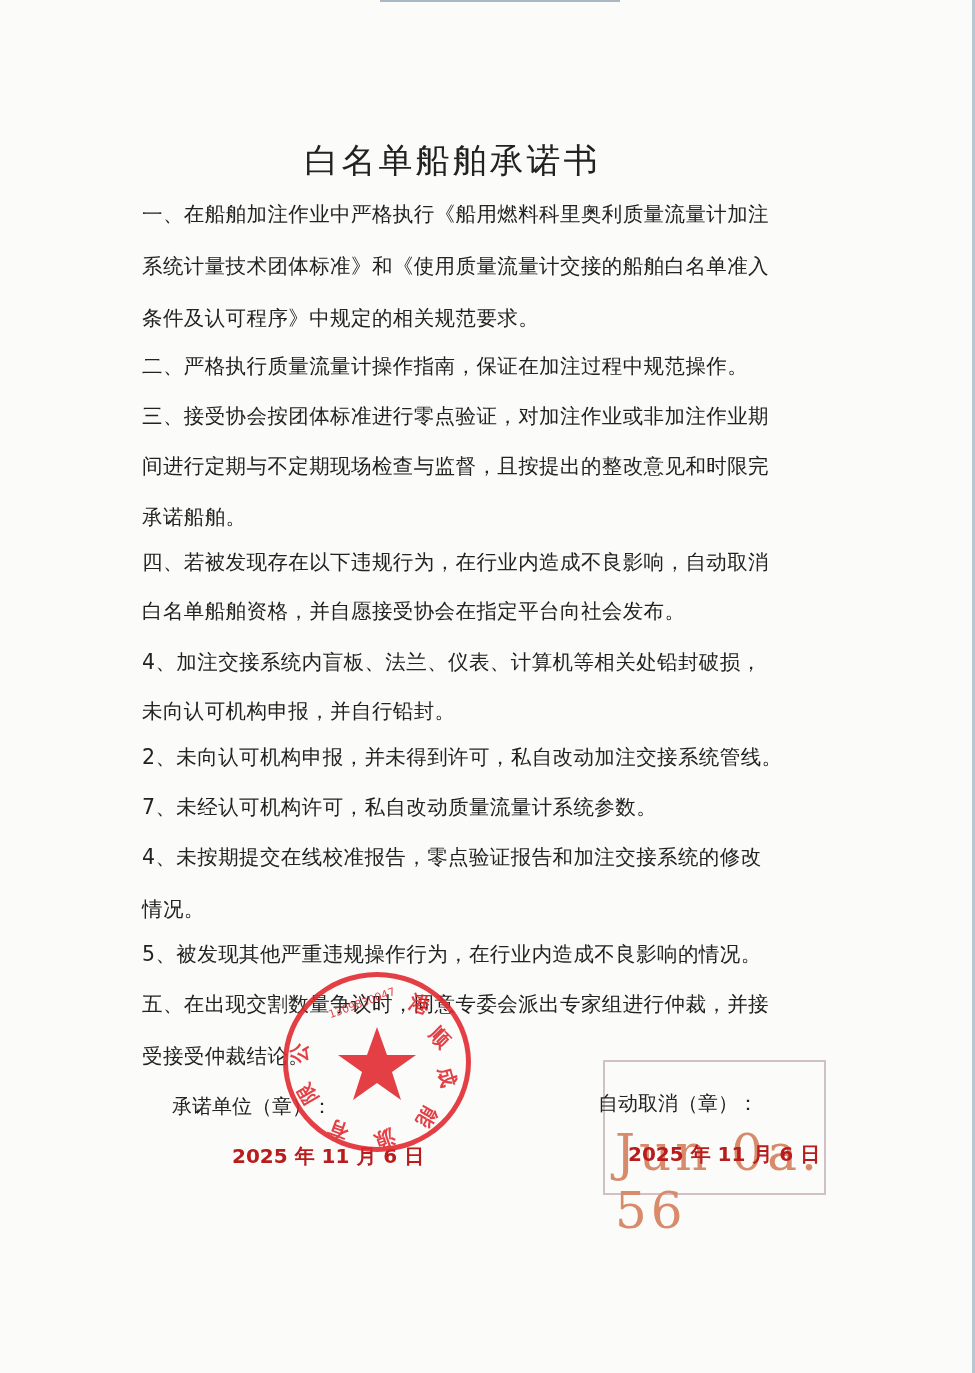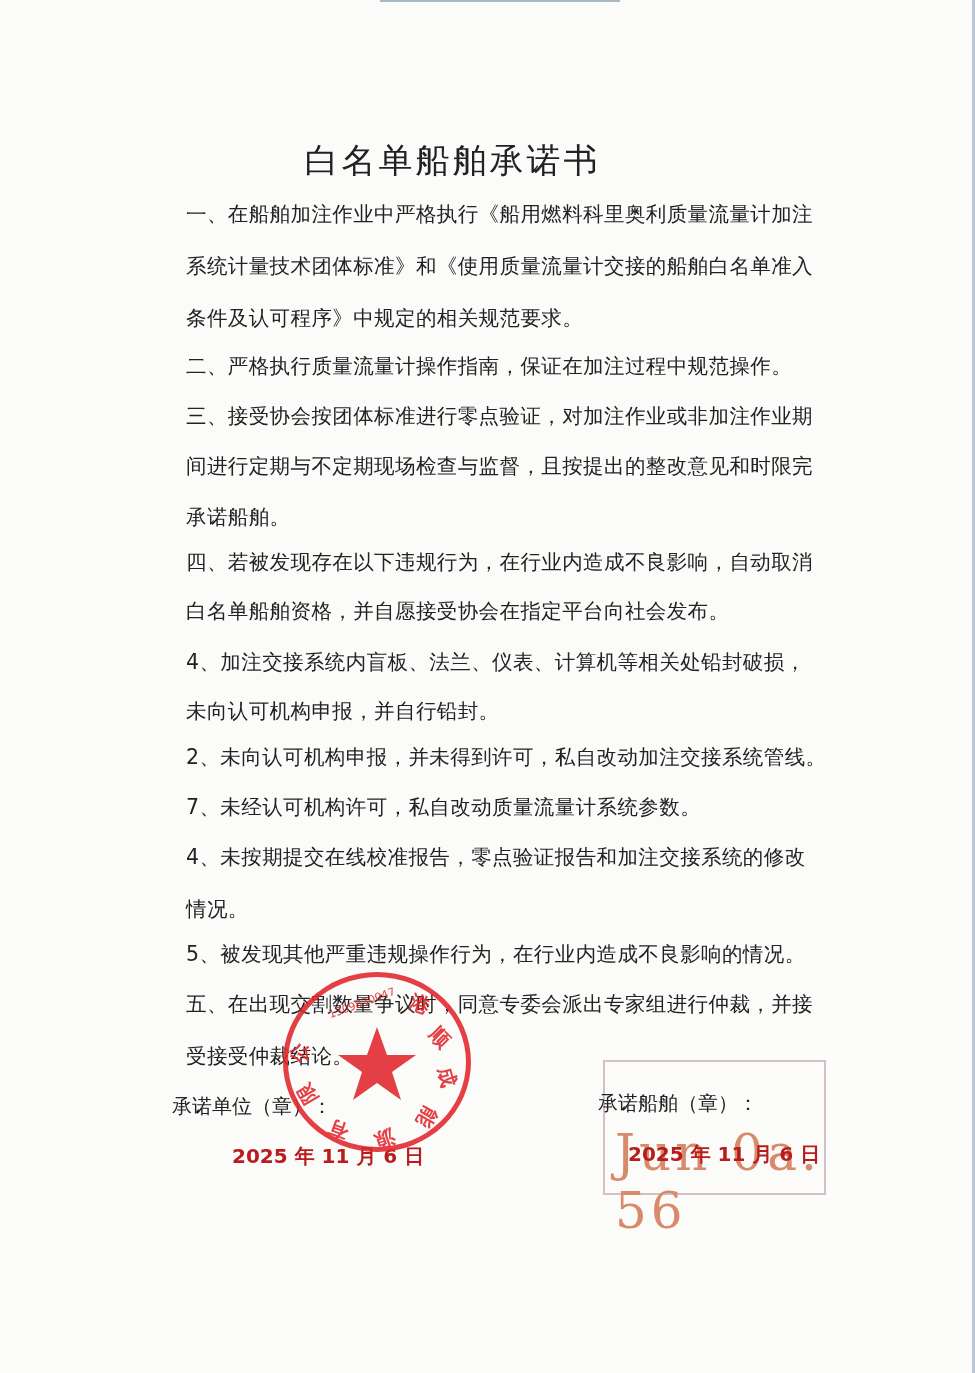--- a/index.html
+++ b/index.html
@@ -12,21 +12,21 @@
   }
   .page-edge-right { position: absolute; right: 0; top: 0; width: 3px; height: 100%; background: #b9c7d2; }
   .page-edge-top { position: absolute; left: 380px; top: 0; width: 240px; height: 2px; background: #aab8c4; }
   .title {
     position: absolute; left: 0; width: 905px; top: 138px;
     text-align: center; font-size: 34px; letter-spacing: 3px; color: #222;
     font-family: "DejaVu Sans", sans-serif;
   }
   .line {
     position: absolute; left: 142px; font-size: 20.5px; white-space: nowrap;
-    font-family: "DejaVu Sans", sans-serif; letter-spacing: 0.4px; color: #222; margin-left: 44px;
+    font-family: "DejaVu Sans", sans-serif; letter-spacing: 0.4px; color: #222;
   }
   .seal {
     position: absolute; left: 283px; top: 972px; width: 188px; height: 180px;
     border: 5px solid #e0262b; border-radius: 50%; box-sizing: border-box;
     opacity: 0.88;
   }
   .seal svg { position: absolute; left: 0; top: 0; }
   .ship-stamp {
     position: absolute; left: 603px; top: 1060px; width: 223px; height: 135px;
     border: 2px solid #b89aa6; box-sizing: border-box; opacity: 0.6;
@@ -63,21 +63,21 @@
 <div class="line" style="top:990px">五、在出现交割数量争议时，同意专委会派出专家组进行仲裁，并接</div>
 <div class="line" style="top:1042px">受接受仲裁结论。</div>
 
 <div class="sign-label" style="left:142px; top:1093px">承诺单位（章）：</div>
 <div class="date" style="left:232px; top:1143px">2025 年 11 月 6 日</div>
 
 <div class="ship-stamp">
   <div class="s2">Jun 0a. 56</div>
 </div>
 
-<div class="sign-label" style="left:568px; top:1090px">承诺船舶（章）：</div>
+<div class="sign-label" style="left:568px; top:1090px">自动取消（章）：</div>
 <div class="date" style="left:628px; top:1141px">2025 年 11 月 6 日</div>
 
 <div class="seal">
   <svg width="178" height="170" viewBox="0 0 178 170">
     <polygon points="89,50 99,78 128,78 104,95 113,123 89,106 65,123 74,95 50,78 79,78" fill="#e0262b"></polygon>
     <path d="M30,70 A62,62 0 0 1 130,30" fill="none" stroke="#e0262b" stroke-width="0"></path>
     <text x="60" y="28" font-size="11" fill="#e0262b" font-family="DejaVu Sans, sans-serif" transform="rotate(-20 89 85)">1309830047</text>
     <text x="120" y="30" font-size="20" fill="#e0262b" font-family="DejaVu Sans, sans-serif" font-weight="bold" transform="rotate(20 120 30)">港</text>
     <text x="140" y="58" font-size="20" fill="#e0262b" font-family="DejaVu Sans, sans-serif" font-weight="bold" transform="rotate(45 140 58)">顺</text>
     <text x="150" y="92" font-size="20" fill="#e0262b" font-family="DejaVu Sans, sans-serif" font-weight="bold" transform="rotate(75 150 92)">成</text>

